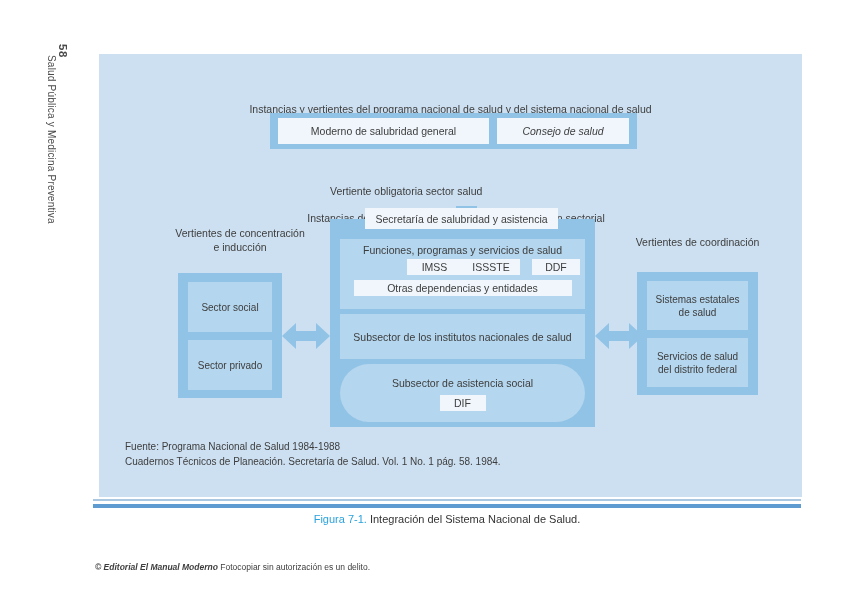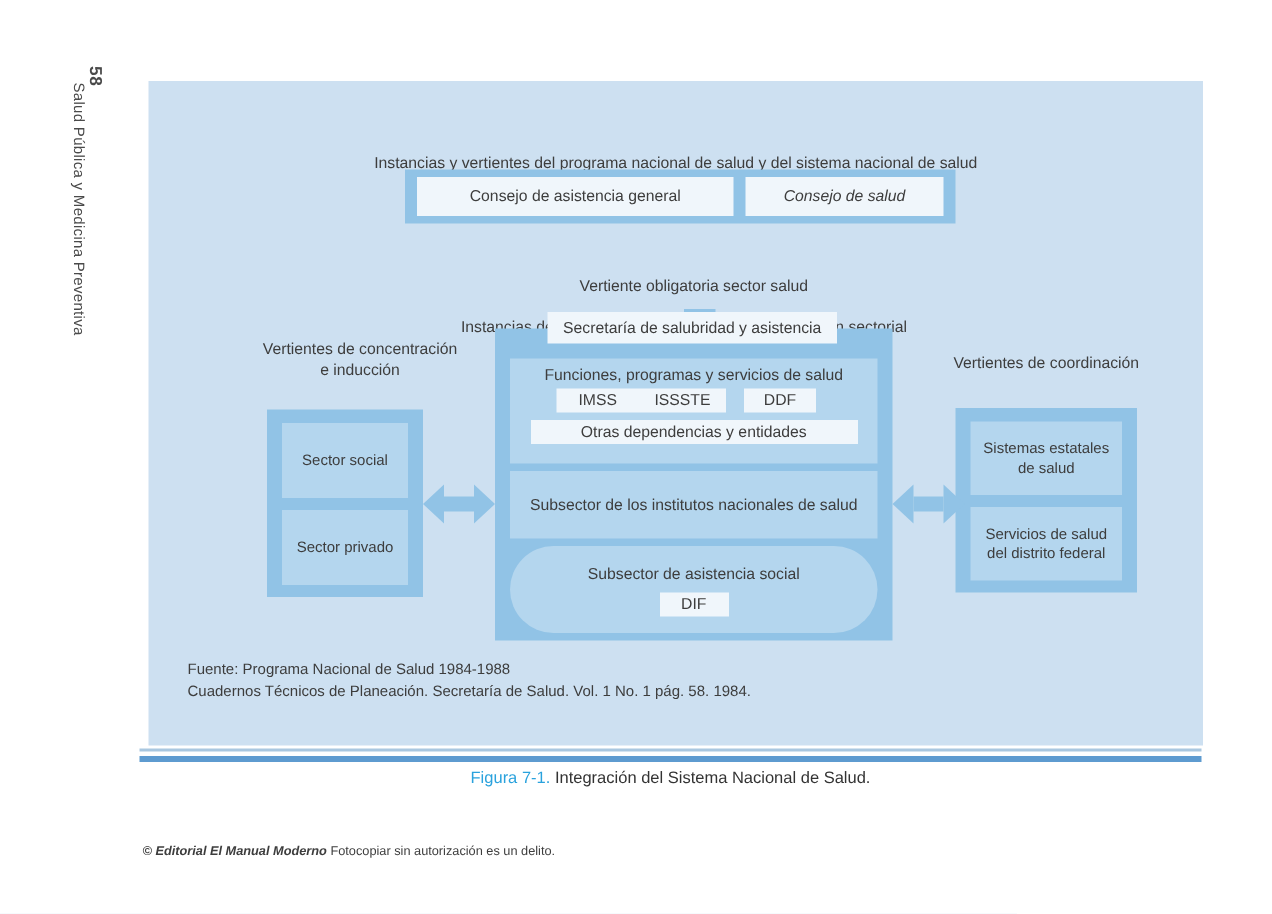--- a/index.html
+++ b/index.html
@@ -63,21 +63,21 @@
   .da-stem { width: 21px; height: 8px; background: #91c3e6; margin: 0 auto; }
   .da-head {
     width: 0; height: 0; margin: 0 auto;
     border-left: 23px solid transparent;
     border-right: 23px solid transparent;
     border-top: 15px solid #91c3e6;
   }
 
   .vertiente-label {
     position: absolute; left: 231px; top: 131px; width: 265px;
-    text-align: center;
+    text-align: left;
   }
 
   
   .secretaria-box {
     position: absolute; left: 266px; top: 154px;
     width: 193px; height: 21px;
     z-index: 3;
   }
 
   
@@ -87,21 +87,21 @@
     background: #91c3e6;
     padding: 20px 10px 6px 10px;
     z-index: 2;
   }
   .inner-box {
     background: #b4d6ee;
     margin-bottom: 5px;
   }
   .funciones-box { height: 70px; padding-top: 5px; }
   .funciones-title { text-align: center; margin-bottom: 3px; }
-  .agency-row { display: flex; justify-content: flex-start; padding: 0 31px; margin-bottom: 5px; }
+  .agency-row { display: flex; justify-content: flex-end; padding: 0 5px; margin-bottom: 5px; }
   .agency-box { height: 16px; font-size: 10.5px; }
   .agency-0 { width: 55px; }
   .agency-1 { width: 58px; }
   .agency-2 { width: 48px; margin-left: 12px; }
   .otras-box { width: 218px; height: 16px; margin: 0 auto; }
   .institutos-box {
     height: 45px;
     display: flex; align-items: center; justify-content: center; text-align: center;
   }
   .asistencia-box { height: 58px; padding-top: 13px; border-radius: 29px; }
@@ -178,21 +178,21 @@
   <div class="side-strip">
     <div class="side-page-num">58</div>
     <div class="side-running-title">Salud Pública y Medicina Preventiva</div>
   </div>
 
   <div class="diagram">
 
     <div class="dg-title">Instancias y vertientes del programa nacional de salud y del sistema nacional de salud</div>
 
     <div class="top-container">
-      <div class="white-box council-a">Consejo de asistencia general</div>
+      <div class="white-box council-a">Moderno de salubridad general</div>
       <div class="white-box council-b">Consejo de salud</div>
     </div>
 
     <div class="acuerdo-row">
       <span class="acuerdo-left">Instancias de acuerdo</span>
       <div class="down-arrow">
         <div class="da-stem"></div>
         <div class="da-head"></div>
       </div>
       <span class="acuerdo-right">y coordinación sectorial</span>

